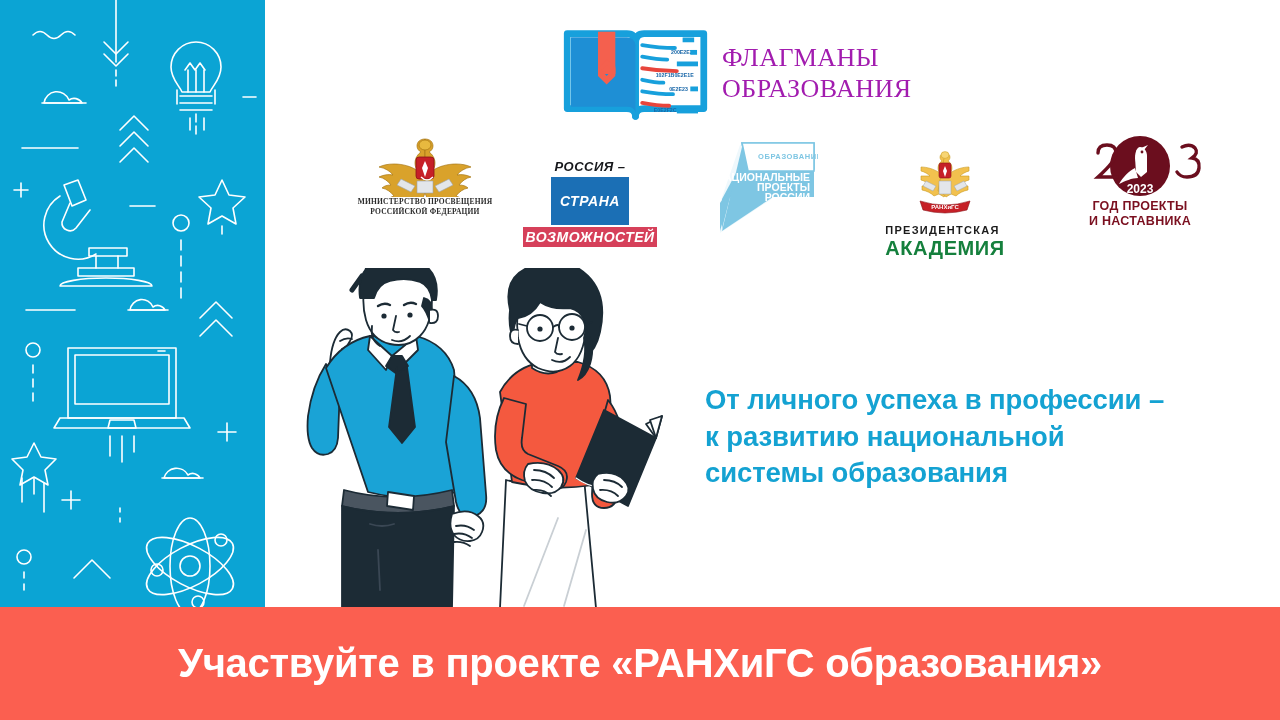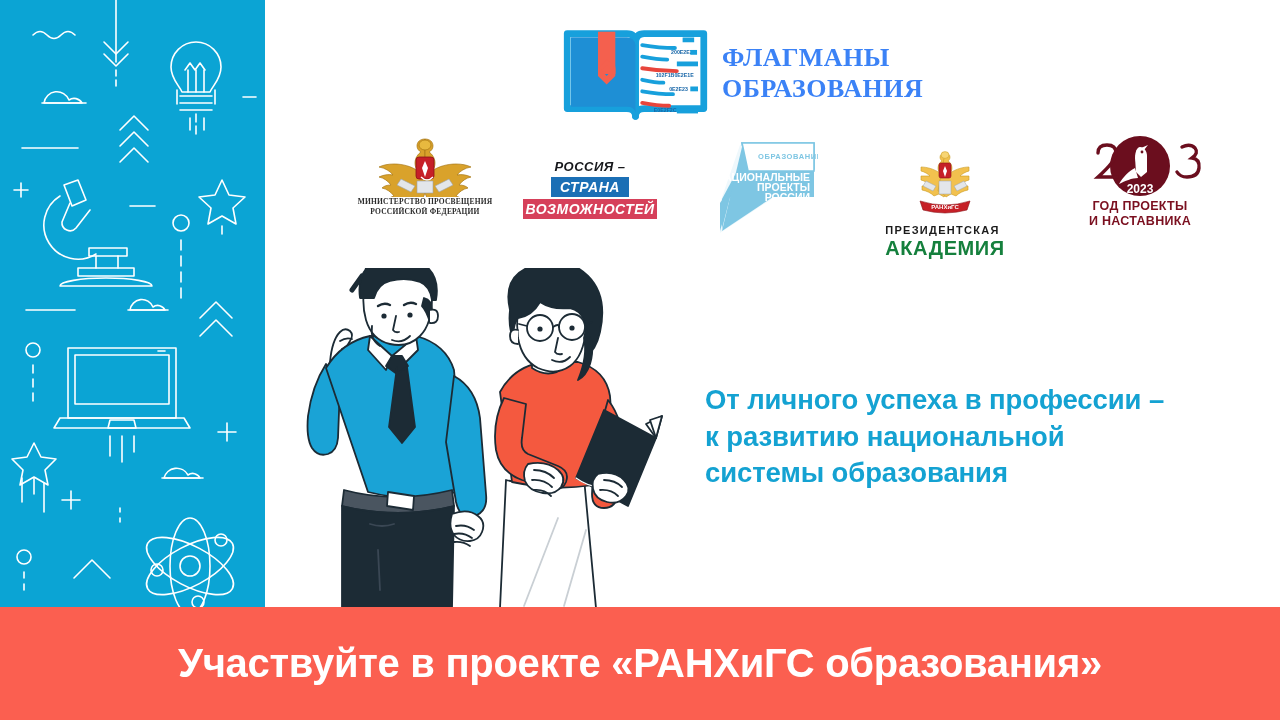--- a/index.html
+++ b/index.html
@@ -17,23 +17,23 @@
   .sidebar{
     position:absolute;left:0;top:0;width:265px;height:607px;
     background:#0BA4D4;overflow:hidden;
   }
   .sidebar svg{position:absolute;left:0;top:0;}
 
   
   .brand{position:absolute;left:563px;top:24px;display:flex;align-items:center;gap:14px;}
   .brand-book{width:145px;height:100px;flex:0 0 auto;}
   .brand-text{
-    color:#3b82f6;
+    color:#a21caf;
     font-family:"Liberation Serif", serif;
-    font-weight:700;
+    font-weight:400;
     font-size:26px;
     line-height:1.18;
     letter-spacing:.5px;
     white-space:pre-line;
   }
 
   
   .partners{position:absolute;left:300px;top:133px;width:920px;height:105px;}
   .partner{position:absolute;display:flex;flex-direction:column;align-items:center;}
 
@@ -46,21 +46,21 @@
   }
 
   
   .p-rsv{left:210px;top:25px;width:160px;align-items:center;justify-content:space-between;}
   .rsv-l1{
     color:#16171b;font-style:italic;font-weight:700;font-size:13px;
     letter-spacing:.5px;line-height:1;padding:2px 6px;background:#fff;
   }
   .rsv-l2{
     background:#1B6FB5;color:#fff;font-style:italic;font-weight:700;font-size:14px;
-    letter-spacing:.5px;line-height:1;padding:3px 9px;margin-top:2px;
+    letter-spacing:.5px;line-height:1;padding:17px 9px;margin-top:2px;
   }
   .rsv-l3{
     background:#D6405A;color:#fff;font-style:italic;font-weight:700;font-size:14px;
     letter-spacing:.5px;line-height:1;padding:3px 2px;margin-top:2px;
   }
 
   
   .p-np{left:415px;top:8px;width:105px;}
 
   

